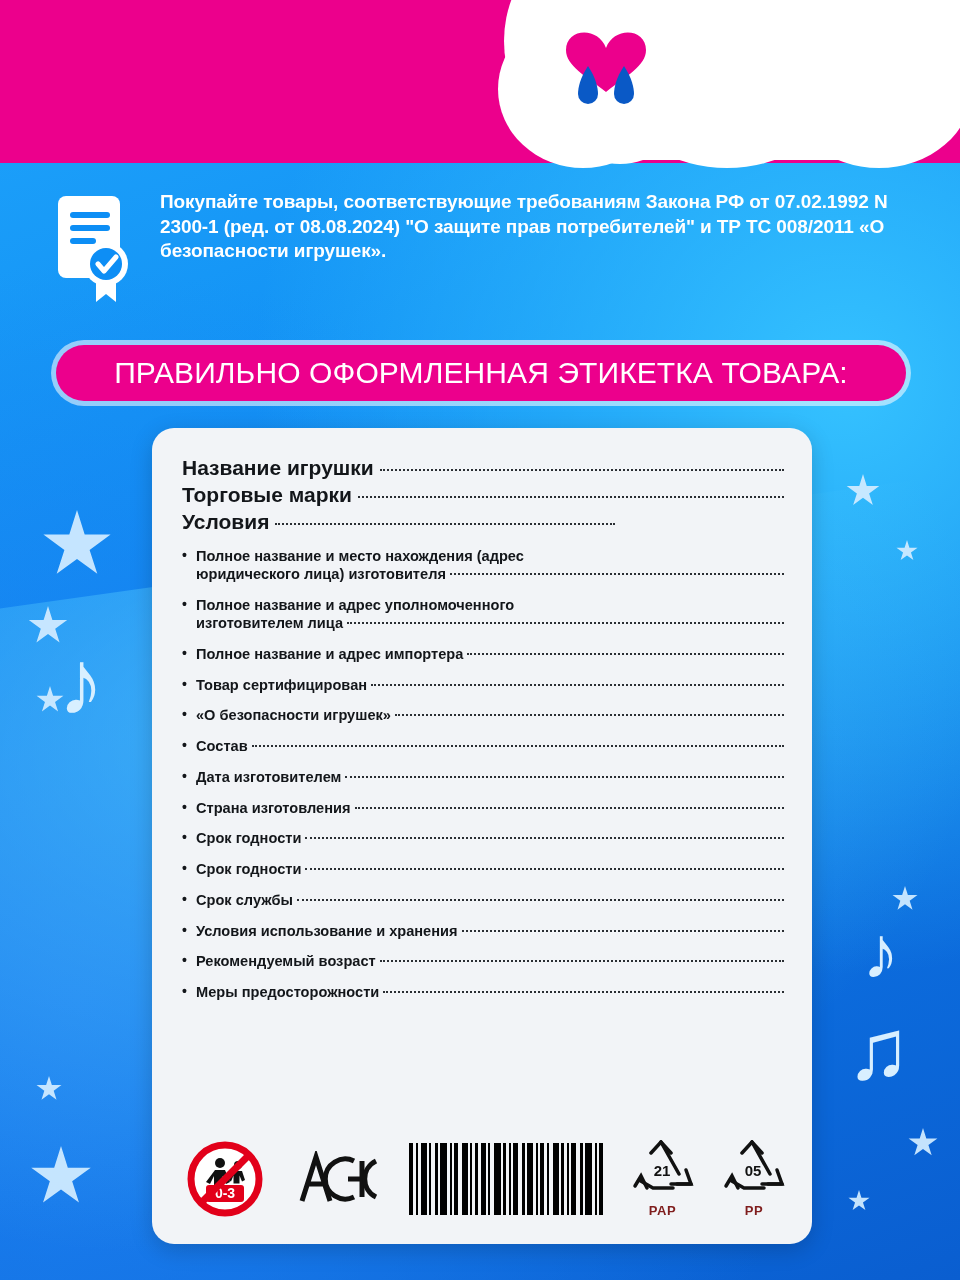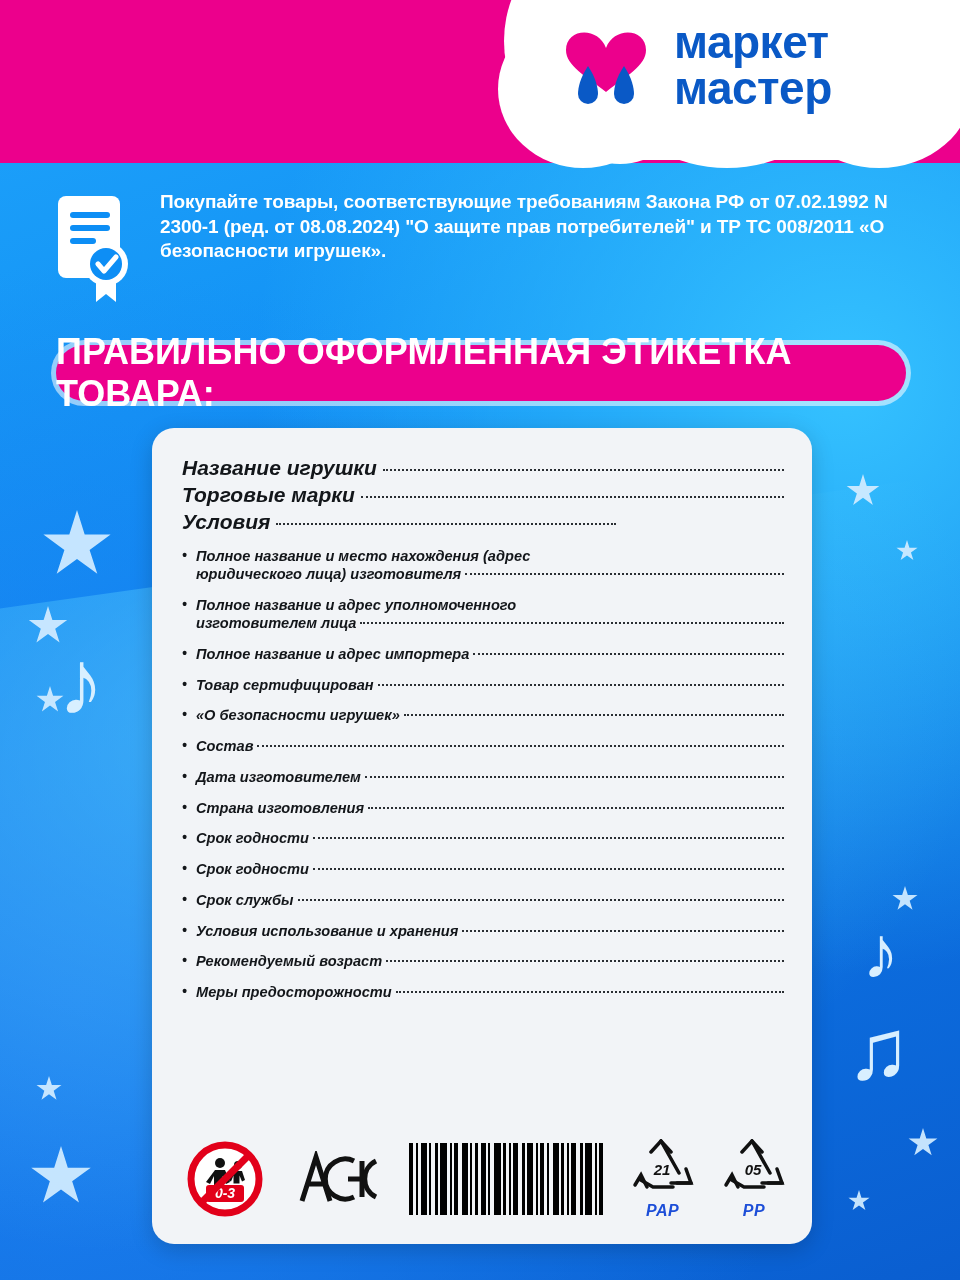--- a/index.html
+++ b/index.html
@@ -118,38 +118,38 @@
     height: 56px;
     border-radius: 28px;
     background: #ec008c;
     display: flex;
     align-items: center;
     justify-content: center;
     box-shadow: 0 0 0 5px rgba(255,255,255,0.55);
   }
   .pill-text {
     color: #ffffff;
-    font-size: 36px;
-    font-weight: bold;
+    font-size: 30px;
+    font-weight: normal;
     letter-spacing: 0.1px;
+    text-align: right;
   }
 
   
   .card {
     position: absolute;
     z-index: 5;
     left: 152px;
     top: 428px;
     width: 660px;
     height: 816px;
     background: #f2f4f7;
     border-radius: 22px;
     box-shadow: 0 6px 22px rgba(0,0,0,0.18);
     padding: 28px 28px 0 30px;
-    font-style: italic;
   }
 
   .head-line {
     display: flex;
     align-items: baseline;
     font-size: 21px;
     font-weight: bold;
     color: #13161a;
     margin-bottom: 3px;
     white-space: nowrap;
@@ -198,23 +198,23 @@
   }
   .barcode {
     display: flex;
     align-items: flex-end;
     height: 72px;
   }
   .barcode i { display: block; background: #000; height: 100%; }
 
   .recycle-item { text-align: center; }
   .recycle-label {
-    font-size: 16px;
+    font-size: 13px;
     font-weight: bold;
-    color: #1d4ed8;
+    color: #7f1d1d;
     margin-top: 1px;
     letter-spacing: 0.5px;
   }
 
   
   .deco { position: absolute; z-index: 2; }
   .star {
     background: #cfeaff;
     clip-path: polygon(50% 0%, 61% 35%, 98% 35%, 68% 57%, 79% 91%, 50% 70%, 21% 91%, 32% 57%, 2% 35%, 39% 35%);
     opacity: 0.95;
@@ -250,24 +250,20 @@
 <div class="cloud cloud-b2"></div>
 <div class="cloud cloud-b3"></div>
 <div class="cloud cloud-b4"></div>
 
 <div class="logo-wrap">
   <svg class="logo-mark" viewBox="0 0 100 96">
     <path d="M50 30 C42 8, 10 10, 10 32 C10 48, 30 58, 50 74 C70 58, 90 48, 90 32 C90 10, 58 8, 50 30 Z" fill="#ec008c"></path>
     <path d="M32 48 C40 60, 42 70, 42 76 a10 10 0 0 1 -20 0 c0 -6 2 -16 10 -28 Z" fill="#0a59c6"></path>
     <path d="M68 48 C76 60, 78 70, 78 76 a10 10 0 0 1 -20 0 c0 -6 2 -16 10 -28 Z" fill="#0a59c6"></path>
   </svg>
-  <div class="logo-text">
-    <div>маркет</div>
-    <div>мастер</div>
-  </div>
 </div>
 
 <div class="law-block">
   <svg class="law-icon" viewBox="0 0 88 110">
     <rect x="6" y="2" width="62" height="82" rx="8" fill="#ffffff"></rect>
     <rect x="18" y="18" width="40" height="6" rx="3" fill="#0d8ef5"></rect>
     <rect x="18" y="31" width="40" height="6" rx="3" fill="#0d8ef5"></rect>
     <rect x="18" y="44" width="26" height="6" rx="3" fill="#0d8ef5"></rect>
     <path d="M44 84 l0 24 10 -8 10 8 0 -24 z" fill="#ffffff"></path>
     <circle cx="54" cy="70" r="22" fill="#ffffff"></circle>

